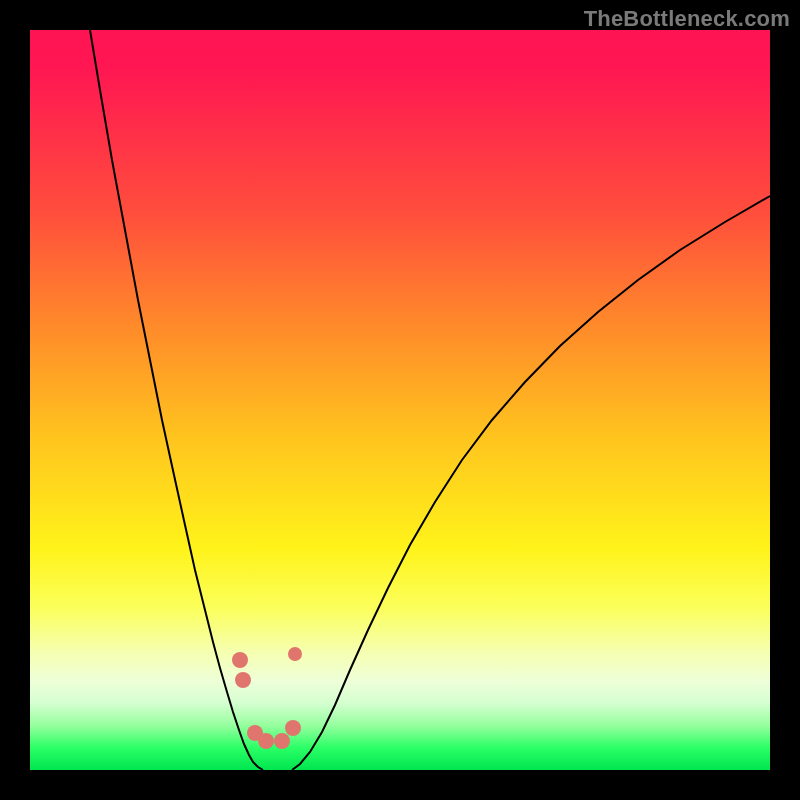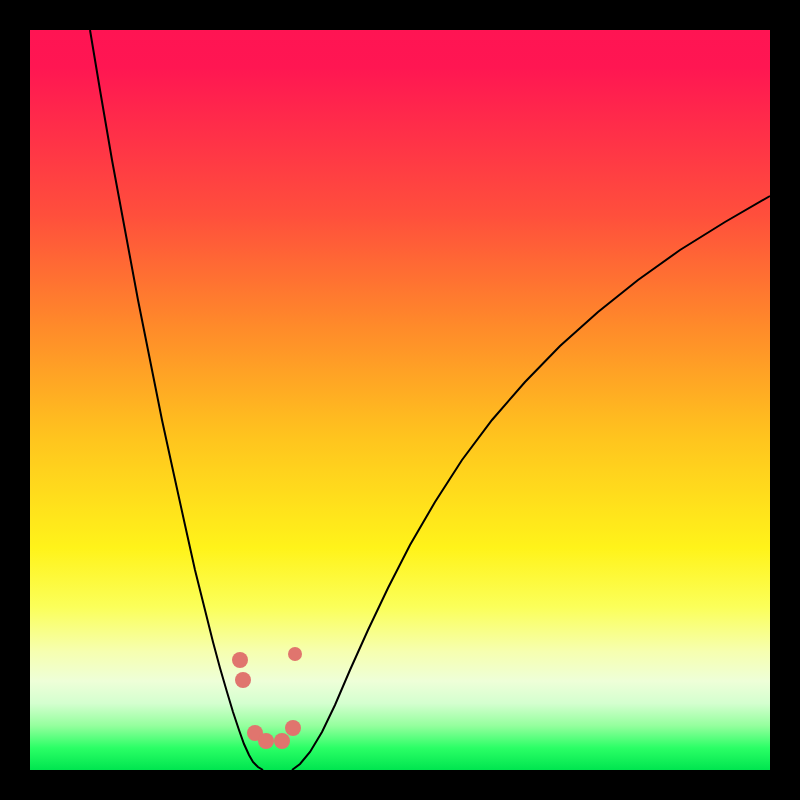--- a/index.html
+++ b/index.html
@@ -66,20 +66,21 @@
   }
   .marker {
     fill: #e0756e;
     stroke: none;
   }
 </style>
 </head>
 <body>
 
 <div class="frame">
+  <div class="watermark">TheBottleneck.com</div>
 
   <div class="plot-area">
     <svg class="curve-layer" viewBox="0 0 740 740">
       <path id="left-curve" class="curve" d="M 60 0 L 70 60 L 82 130 L 95 200 L 108 270 L 120 330 L 132 390 L 144 445 L 155 495 L 165 540 L 175 580 L 183 612 L 190 638 L 197 662 L 203 682 L 209 700 L 214 714 L 219 725 L 223 732 L 228 737 L 233 740"></path>
       <path id="right-curve" class="curve" d="M 262 740 L 270 734 L 280 722 L 292 702 L 305 675 L 320 640 L 338 600 L 358 558 L 380 515 L 405 472 L 432 430 L 462 390 L 495 352 L 530 316 L 568 282 L 608 250 L 650 220 L 695 192 L 740 166"></path>
       <g id="markers-group">
           <circle cx="210" cy="630" r="8" class="marker"></circle>
           <circle cx="213" cy="650" r="8" class="marker"></circle>
           <circle cx="265" cy="624" r="7" class="marker"></circle>
           <circle cx="225" cy="703" r="8" class="marker"></circle>

